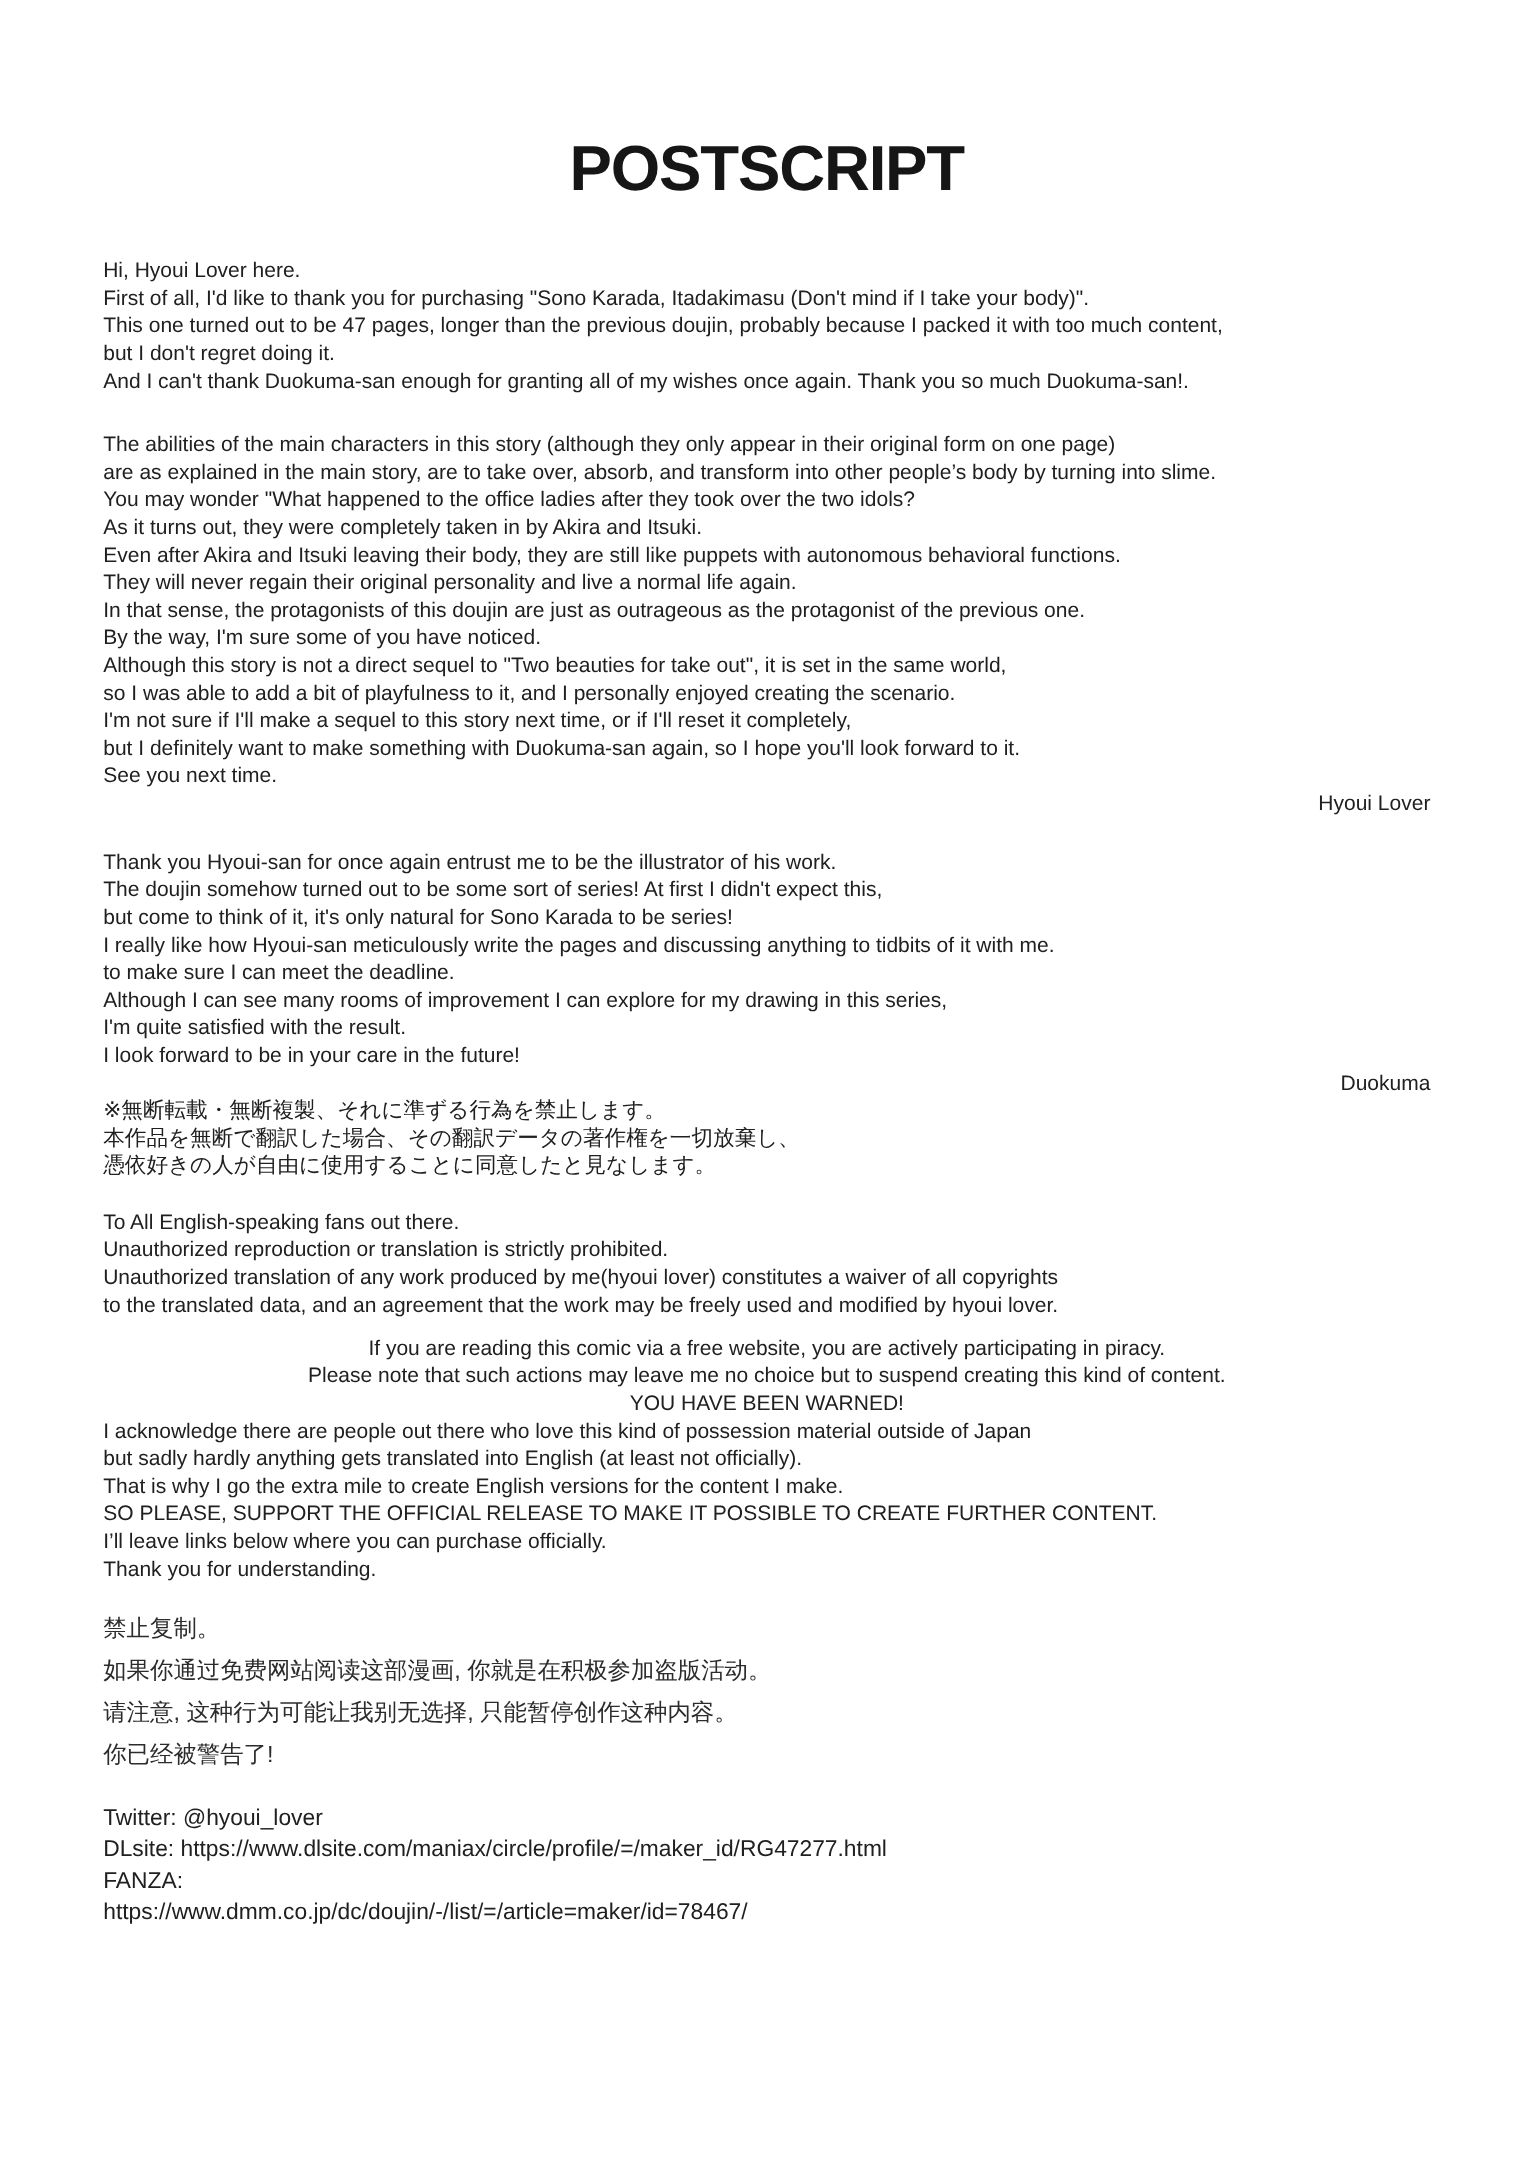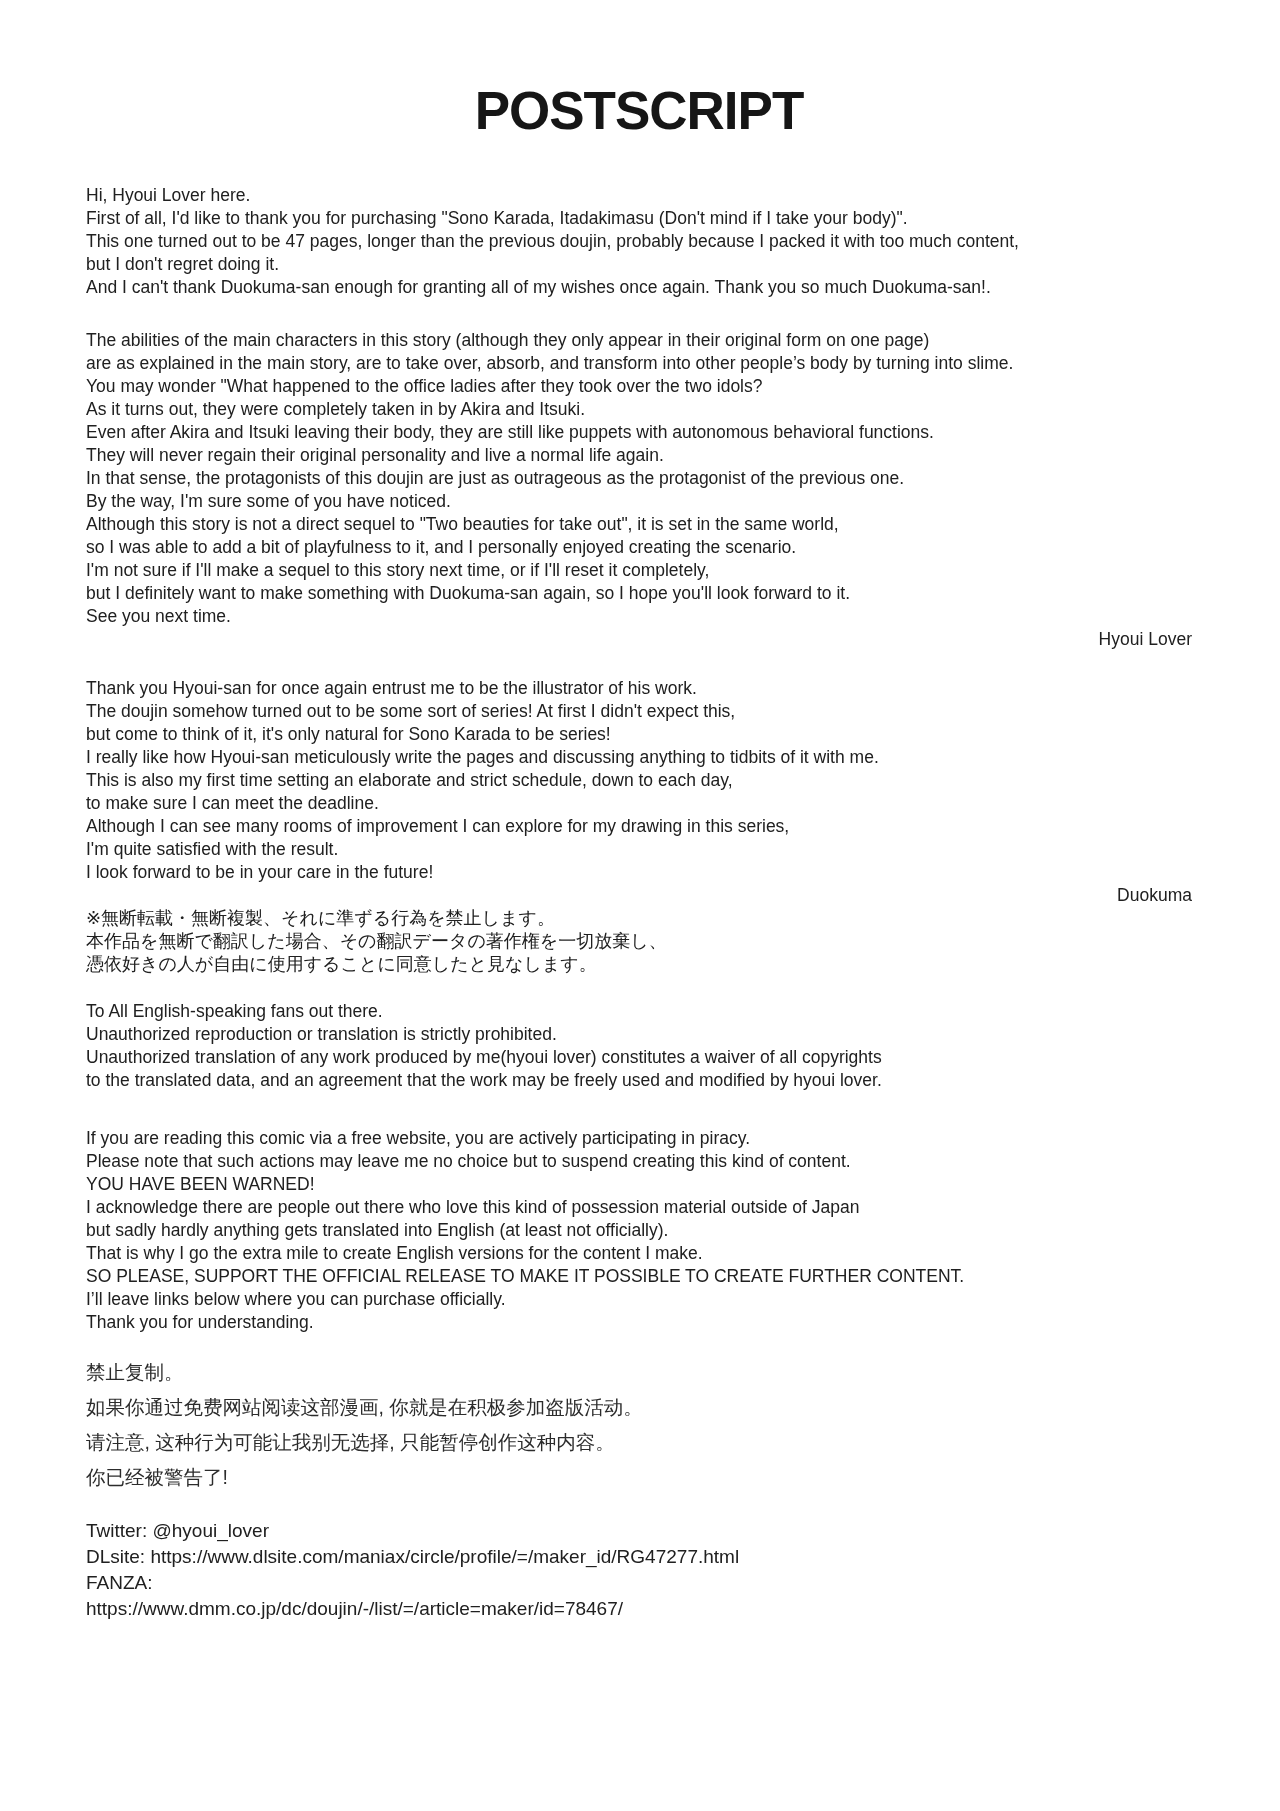--- a/index.html
+++ b/index.html
@@ -15,21 +15,21 @@
     font-family: "Liberation Sans", "DejaVu Sans", sans-serif;
   }
   .page {
     box-sizing: border-box;
     width: 1280px;
     height: 1811px;
     padding: 0 88px 0 86px;
   }
   .title {
     margin: 0 0 44px 0;
-    padding-top: 82px;
+    padding-top: 112px;
     text-align: center;
     font-size: 53px;
     line-height: 58px;
     font-weight: bold;
     letter-spacing: -1px;
     color: #161616;
   }
   .block {
     font-size: 17.5px;
     line-height: 23px;
@@ -42,21 +42,21 @@
   .story        { margin-top: 30px; }
   .signature {
     font-size: 17.5px;
     line-height: 23px;
     text-align: right;
     white-space: nowrap;
   }
   .illustrator  { margin-top: 26px; }
   .jp-notice    { font-size: 18px; }
   .en-notice    { margin-top: 24px; }
-  .piracy       { margin-top: 35px; }
+  .piracy       { margin-top: 13px; text-align: center; }
   .support      { }
   .cn-warning   { margin-top: 21px; font-size: 19.5px; line-height: 35px; color: #2c2c2c; }
   .links        { margin-top: 23px; font-size: 19px; line-height: 26px; }
 </style>
 </head>
 <body>
 
 <div class="page">
 
   <h1 class="title">POSTSCRIPT</h1>
@@ -86,21 +86,20 @@
       </div>
     <div class="signature">Hyoui Lover</div>
   </section>
 
   <section>
     <div class="block illustrator">
         <div class="line">Thank you Hyoui-san for once again entrust me to be the illustrator of his work.</div>
         <div class="line">The doujin somehow turned out to be some sort of series! At first I didn't expect this,</div>
         <div class="line">but come to think of it, it's only natural for Sono Karada to be series!</div>
         <div class="line">I really like how Hyoui-san meticulously write the pages and discussing anything to tidbits of it with me.</div>
-        <div class="line">This is also my first time setting an elaborate and strict schedule, down to each day,</div>
         <div class="line">to make sure I can meet the deadline.</div>
         <div class="line">Although I can see many rooms of improvement I can explore for my drawing in this series,</div>
         <div class="line">I'm quite satisfied with the result.</div>
         <div class="line">I look forward to be in your care in the future!</div>
       </div>
     <div class="signature">Duokuma</div>
   </section>
 
   <div class="block jp-notice">
       <div class="line">※無断転載・無断複製、それに準ずる行為を禁止します。</div>

